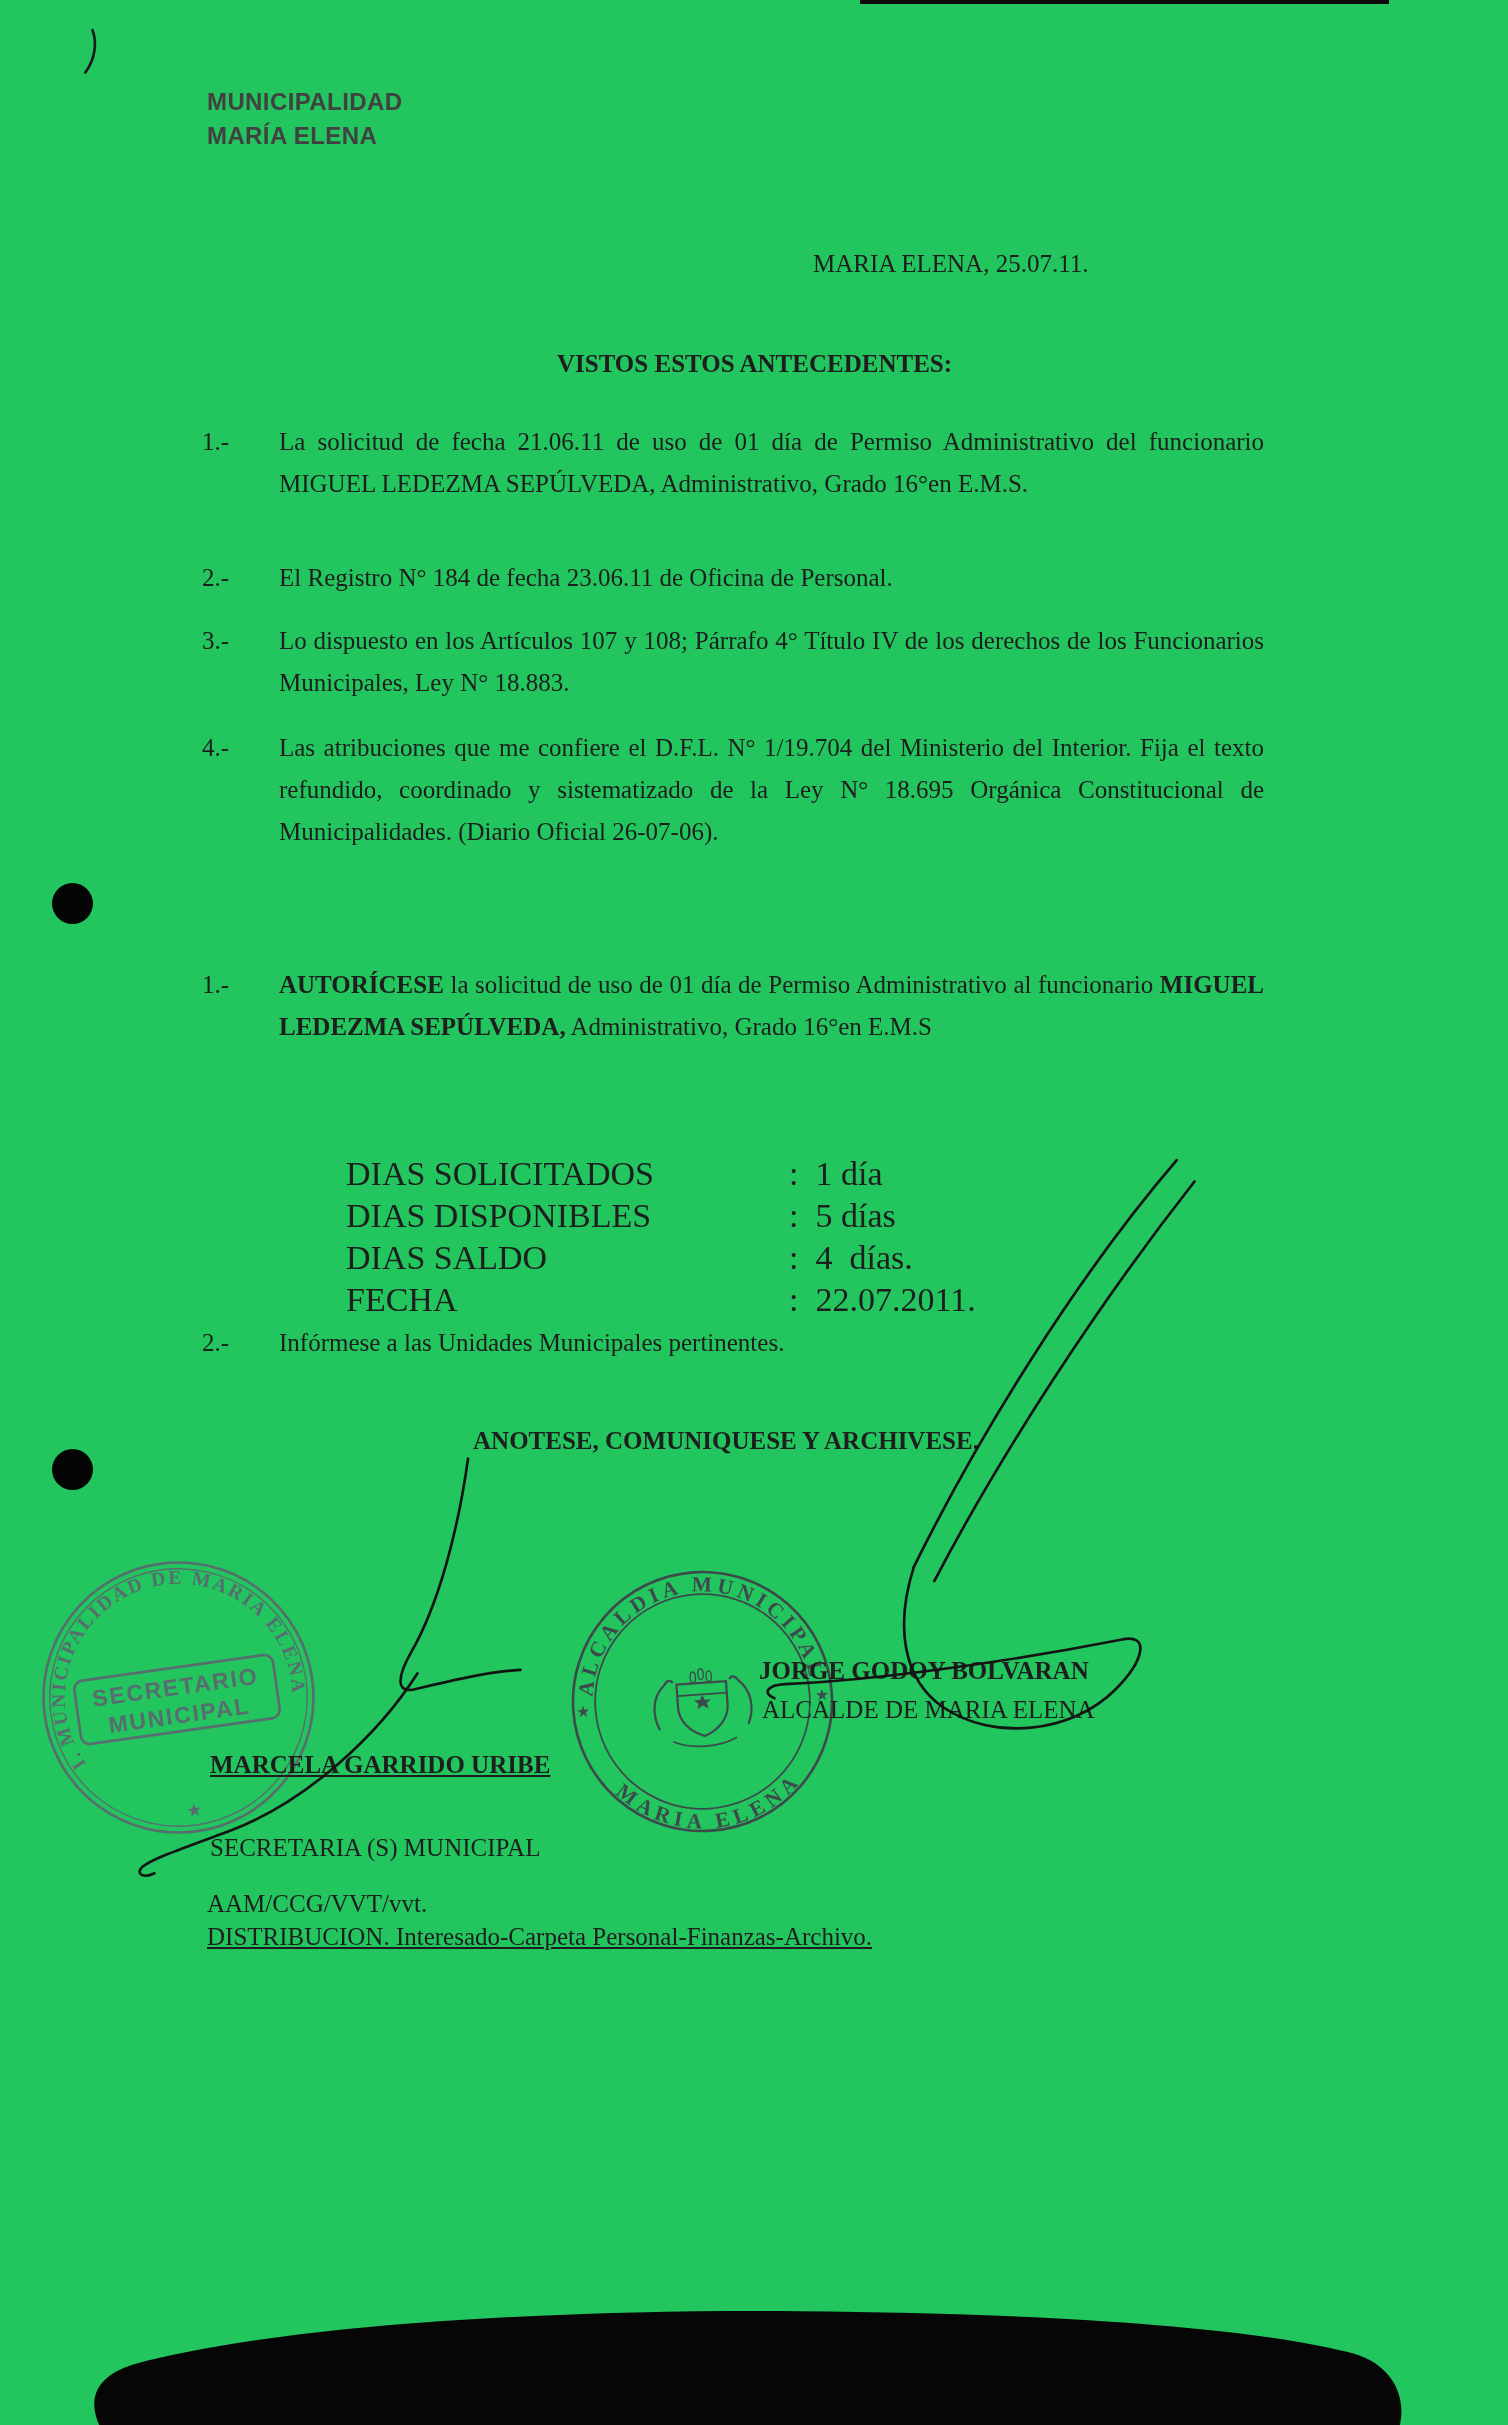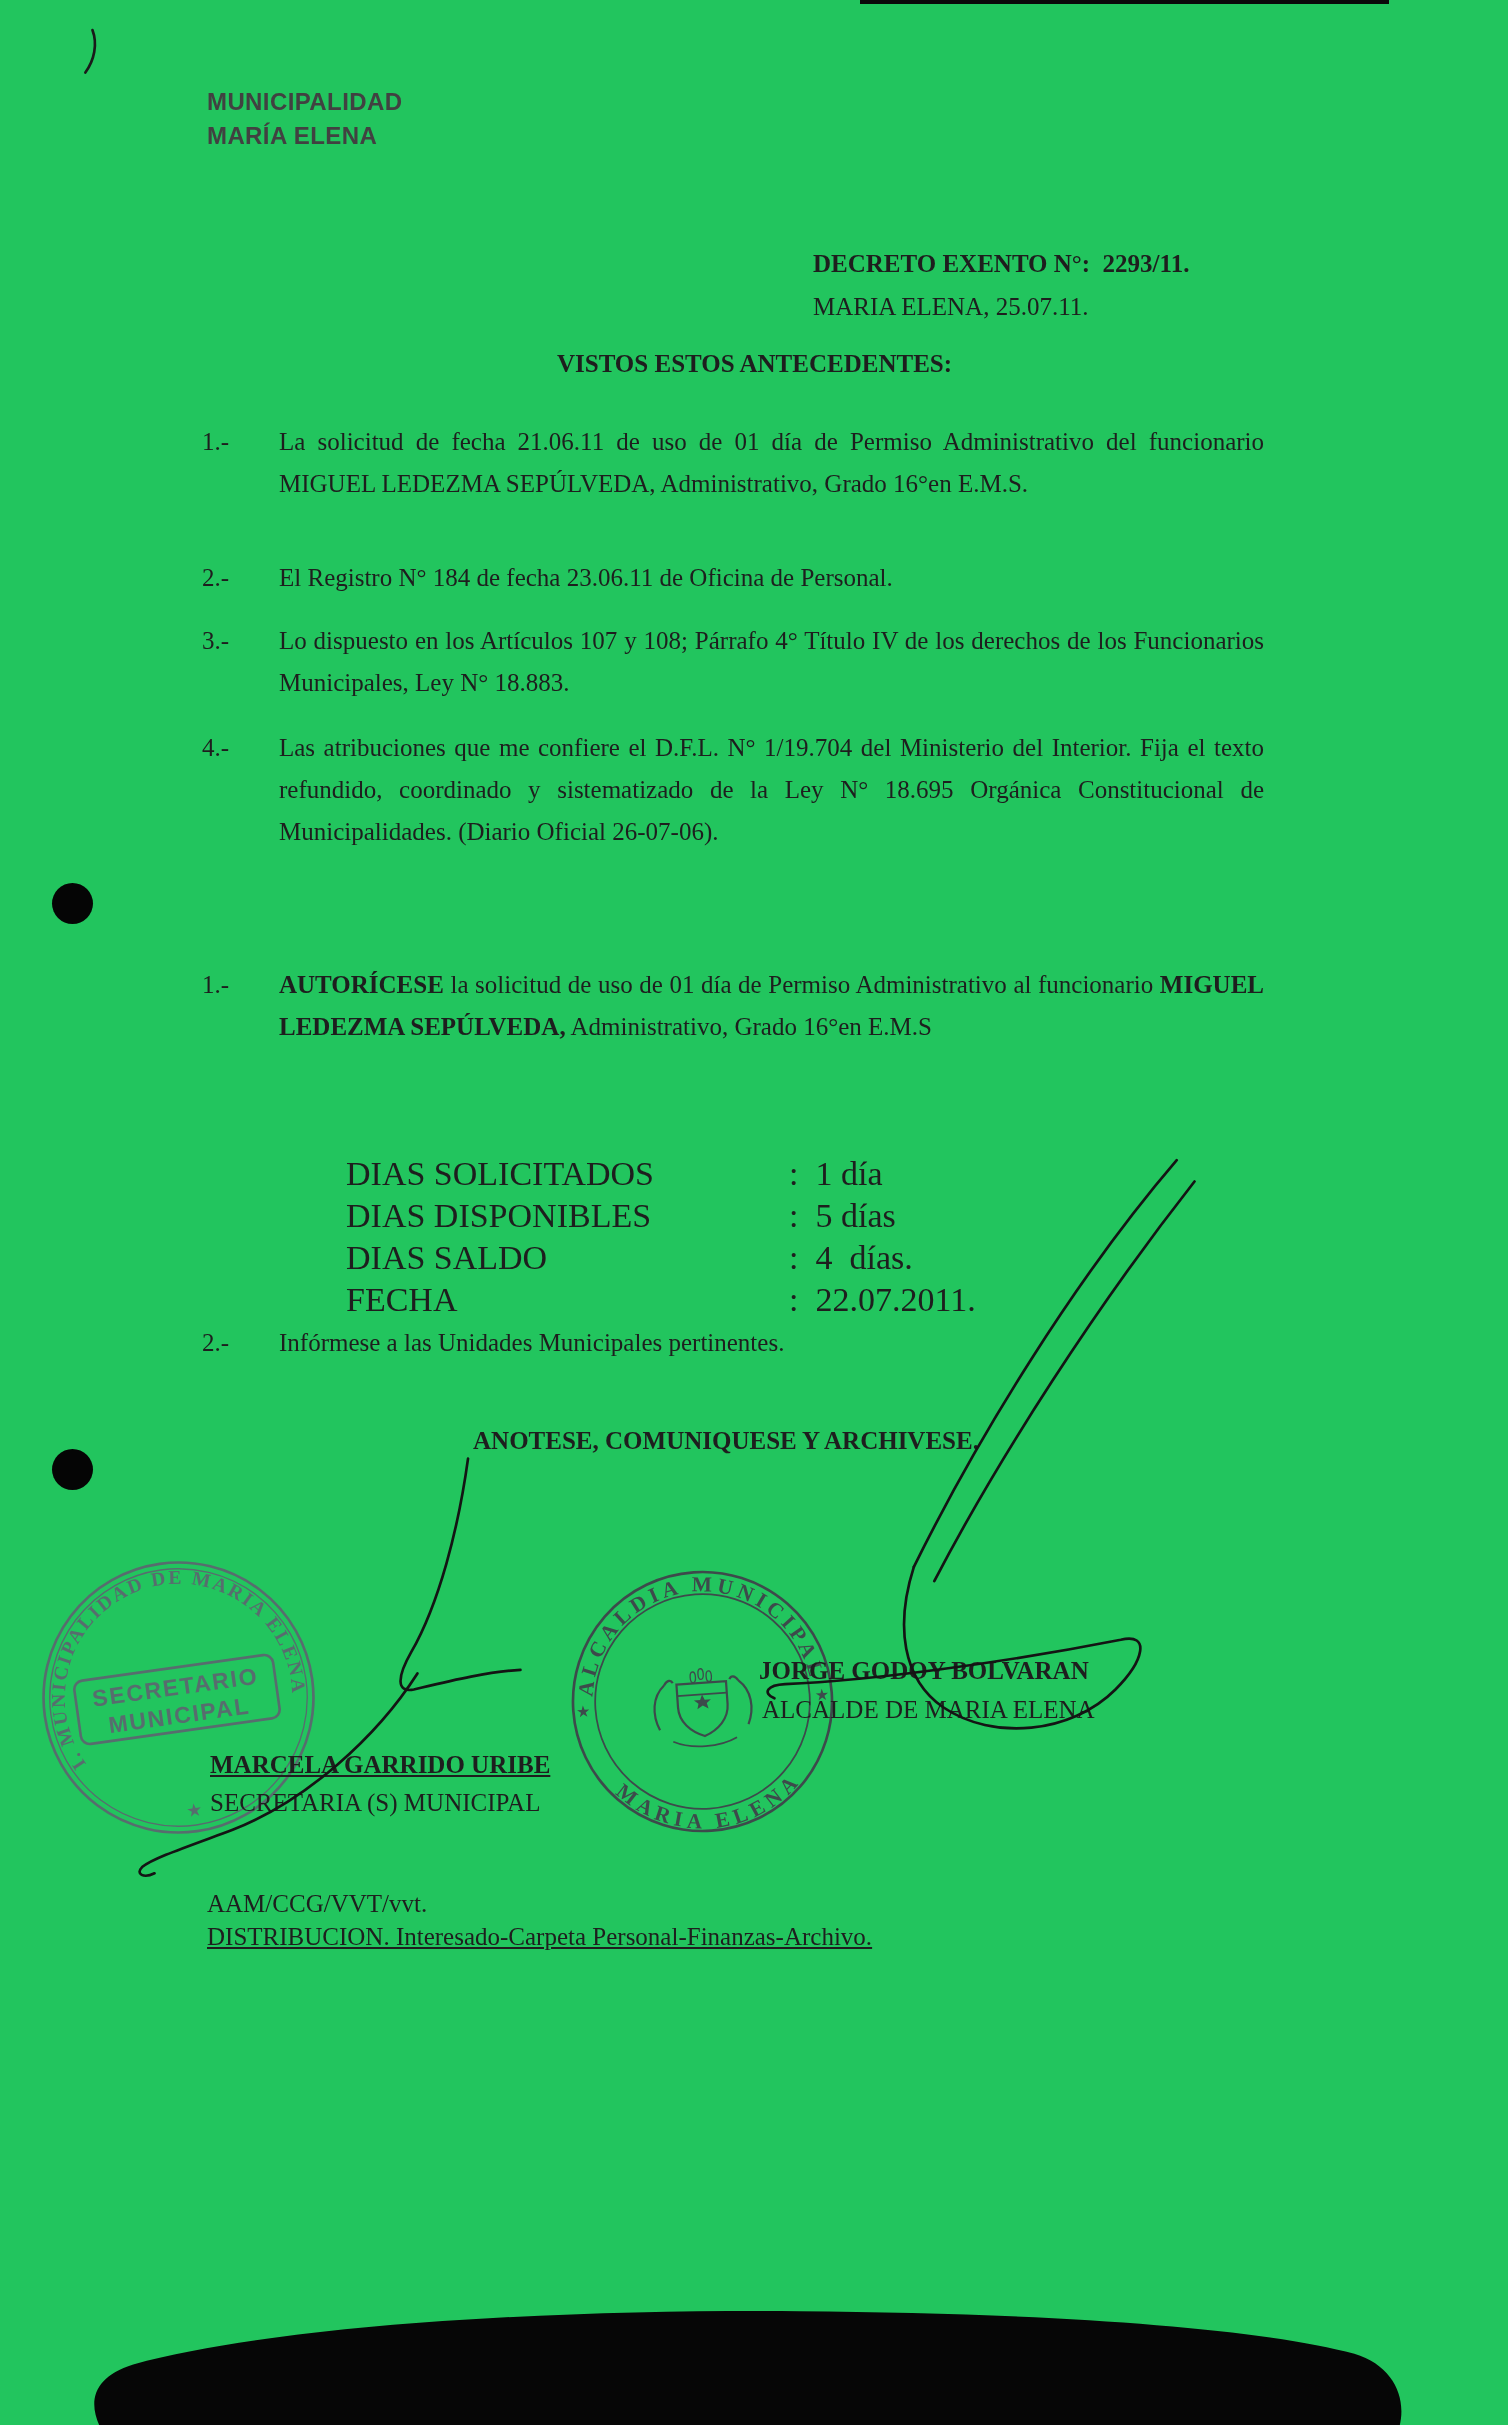--- a/index.html
+++ b/index.html
@@ -42,21 +42,21 @@
   .details { position:absolute; left:295px; top:1117px; font-size:34px; }
   .drow { height:42px; white-space:pre; }
   .dlabel { display:inline-block; width:443px; }
 
   
   .stamp { position:absolute; z-index:3; }
   .stamp-left  { left:32px;  top:1551px; transform:rotate(-8deg); transform-origin:center; opacity:.92; }
   .stamp-right { left:565px; top:1564px; transform:rotate(-4deg); transform-origin:center; opacity:.95; }
   .sig-name, .sig-title { position:absolute; font-size:25px; z-index:4; white-space:nowrap; }
   .sig-name-left  { left:210px; top:1751px;text-decoration:underline; }
-  .sig-title-left { left:210px; top:1789px; }
+  .sig-title-left { left:210px; top:1834px; }
   .sig-name-right  { left:759px; top:1657px; }
   .sig-title-right { left:762px; top:1696px; }
   .sig-overlay { position:absolute; left:0; top:0; width:1508px; height:2426px; pointer-events:none; z-index:6; }
 
   
   .footer-initials     { position:absolute; left:207px; top:1890px; font-size:25px; }
   .footer-distribution { position:absolute; left:207px; top:1923px; font-size:25px;text-decoration:underline; }
 
   .stamp text { font-family:"Liberation Serif","DejaVu Serif",serif; }
   .stamp .box-text { font-family:"Liberation Sans","DejaVu Sans",sans-serif; }
@@ -70,23 +70,20 @@
   <svg class="pen-tick" width="36" height="62" viewBox="0 0 40 70">
     <path d="M 16 8 C 22 24, 18 42, 8 56" fill="none" stroke="#1a1a1a" stroke-width="3" stroke-linecap="round"></path>
   </svg>
 
   <div class="letterhead">
     <div>MUNICIPALIDAD</div>
     <div>MARÍA ELENA</div>
   </div>
 
   <div class="decree-header">
-    <div>
-      <span class="b">DECRETO EXENTO N°:</span><span class="b decree-num">2293/11.</span>
-    </div>
     <div>MARIA ELENA,  25.07.11.</div>
   </div>
 
   <div class="center-title vistos-title b">VISTOS ESTOS ANTECEDENTES:</div>
 
   <div class="item" style="top:421px">
     <span class="num">1.-</span>
     <p class="text">La solicitud de fecha 21.06.11 de uso de 01 día de Permiso Administrativo del funcionario MIGUEL LEDEZMA SEPÚLVEDA, Administrativo,  Grado 16°en E.M.S.</p>
   </div>
   <div class="item" style="top:557px">

